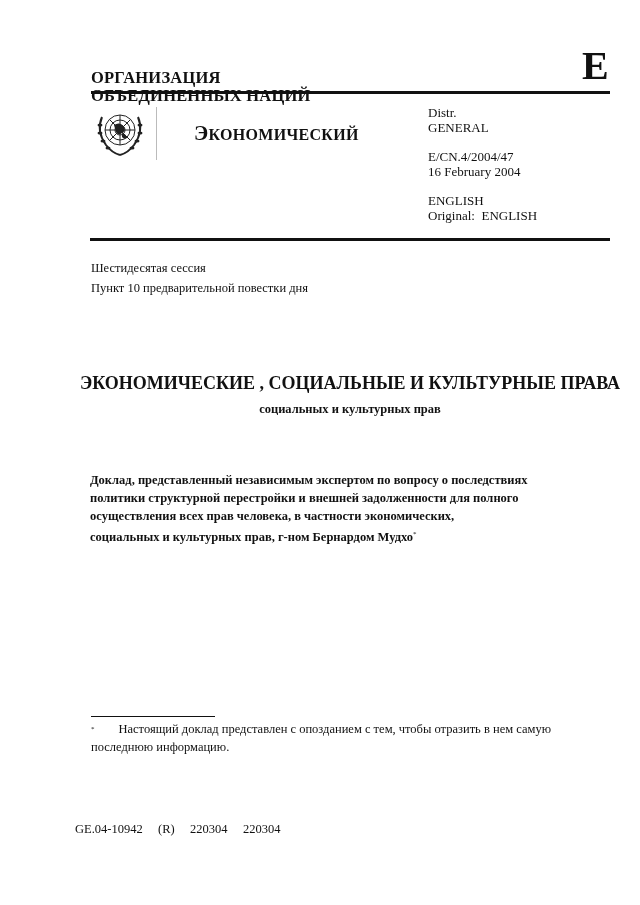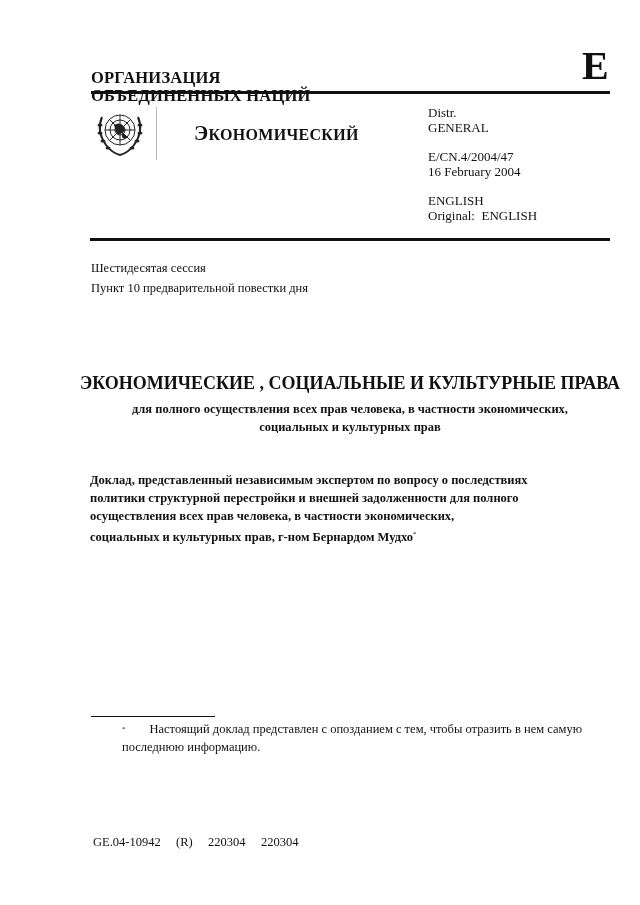--- a/index.html
+++ b/index.html
@@ -18,24 +18,24 @@
   .council .sc { font-size: 16px; }
   .meta { left: 428px; top: 105px; font-size: 13px; line-height: 15px; }
   .meta .gap { height: 14px; }
   .rule-mid { left: 90px; top: 238px; width: 520px; height: 3px; background: #111; }
   .commission { left: 91px; top: 258px; font-size: 12.5px; line-height: 20px; }
   .title1 { left: 60px; width: 580px; top: 365px; text-align: center; font-weight: bold; font-size: 18px; margin-top: 8px; }
   .title2 { left: 90px; width: 520px; top: 400px; text-align: center; font-weight: bold; font-size: 12.5px; line-height: 18px; }
   .title3 { left: 90px; width: 520px; top: 471px; text-align: left; font-weight: bold; font-size: 12.5px; line-height: 18px; }
   sup.fn { font-size: 7px; font-weight: normal; vertical-align: super; }
   .fn-rule { left: 91px; top: 716px; width: 124px; height: 1px; background: #111; }
-  .footnote { left: 91px; top: 720px; width: 480px; font-size: 12.5px; line-height: 18px; margin-left: 31px; }
+  .footnote { left: 91px; top: 720px; width: 480px; font-size: 12.5px; line-height: 18px; }
   .footnote .mark { font-size: 7px; vertical-align: top; }
   .footnote .indent { display: inline-block; width: 24px; }
-  .docno { left: 93px; top: 822px; font-size: 12.5px; word-spacing: 2px; white-space: pre; margin-top: 13px; }
+  .docno { left: 75px; top: 822px; font-size: 12.5px; word-spacing: 2px; white-space: pre; }
 </style>
 </head>
 <body>
 
 <div class="abs org">
   <div>ОРГАНИЗАЦИЯ</div>
   <div>ОБЪЕДИНЕННЫХ НАЦИЙ</div>
 </div>
 
 <div class="abs letter-e">E</div>
@@ -92,21 +92,20 @@
 <div class="abs rule-mid"></div>
 
 <div class="abs commission">
   <div>Шестидесятая сессия</div>
   <div>Пункт 10 предварительной повестки дня</div>
 </div>
 
 <div class="abs title1">ЭКОНОМИЧЕСКИЕ , СОЦИАЛЬНЫЕ И КУЛЬТУРНЫЕ ПРАВА</div>
 
 <div class="abs title2">
-  <div>для полного осуществления всех прав человека, в частности экономических,</div>
   <div>социальных и культурных прав</div>
 </div>
 
 <div class="abs title3">
   <div>Доклад, представленный независимым экспертом по вопросу о последствиях</div>
   <div>политики структурной перестройки и внешней задолженности для полного</div>
   <div>осуществления всех прав человека, в частности экономических,</div>
   <div><span>социальных и культурных прав, г-ном Бернардом Мудхо</span><sup class="fn">*</sup></div>
 </div>
 

